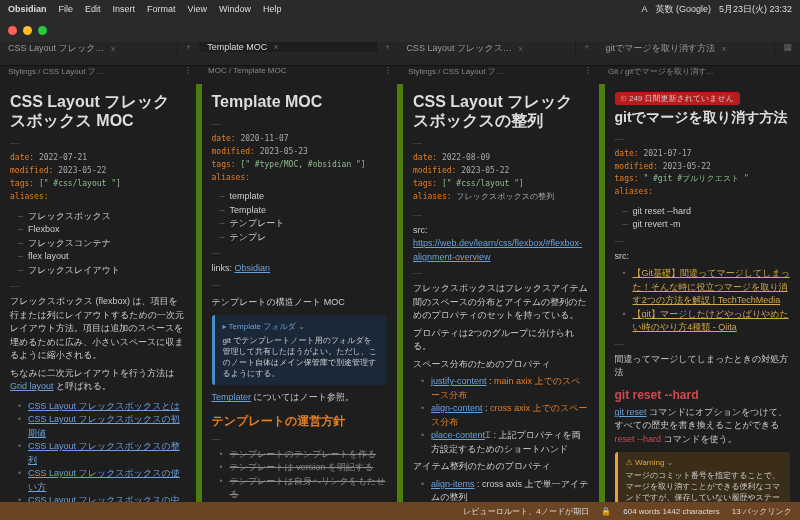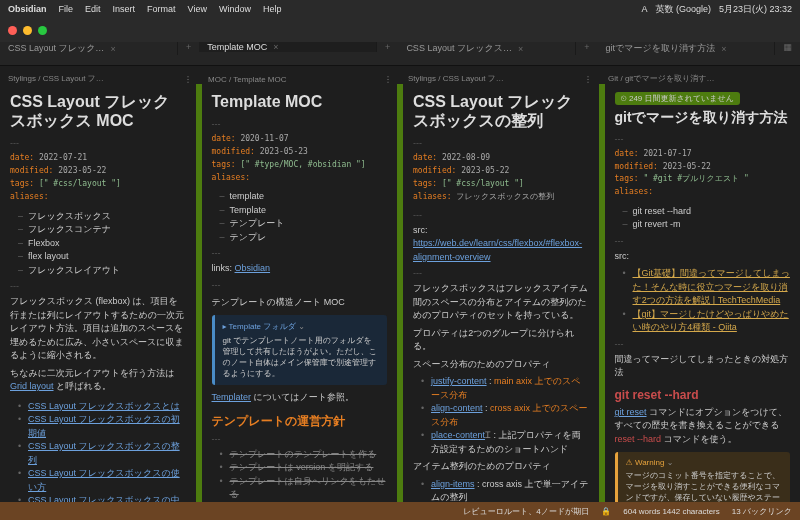--- a/index.html
+++ b/index.html
@@ -7,21 +7,21 @@
 .menubar{height:18px;background:#2a2a2a;display:flex;align-items:center;padding:0 8px;gap:12px;color:#ddd;font-size:9px}
 .menubar .right{margin-left:auto;display:flex;gap:8px;align-items:center}
 .winctrl{height:24px;background:#2a2a2a;display:flex;align-items:center;padding:0 8px;gap:6px}
 .dot{width:9px;height:9px;border-radius:50%}
 .dot.r{background:#ff5f57}.dot.y{background:#febc2e}.dot.g{background:#28c840}
 .tabbar{height:24px;background:#252525;display:flex;align-items:flex-start;border-bottom:1px solid #111}
 .tab{display:flex;align-items:center;padding:0 8px;gap:6px;border-right:1px solid #1a1a1a;color:#999;font-size:9px;min-width:0}
 .tab.active{background:#1e1e1e;color:#ddd}
 .tab .x{color:#666}
 .plus{display:flex;align-items:center;padding:0 8px;color:#666}
-.breadcrumbs{height:18px;display:flex;align-items:flex-end;padding:0 8px;font-size:8px;color:#888;gap:4px}
+.breadcrumbs{height:18px;display:flex;align-items:flex-start;padding:0 8px;font-size:8px;color:#888;gap:4px}
 .panes{display:flex;height:436px}
 .pane{flex:1;overflow:hidden;border-right:6px solid #4d7c0f;padding:8px 10px}
 .pane:last-child{border:none}
 h1{color:#ddd;font-size:16px;font-weight:700;margin-bottom:8px;line-height:1.2}
 h2{color:#e67e22;font-size:12px;font-weight:700;margin:8px 0 4px}
 .fm{font-family:monospace;font-size:8px;line-height:1.6;margin-bottom:6px}
 .fm .k{color:#e67e22}.fm .v{color:#aaa}.fm .s{color:#8fbc8f}
 .hr{color:#555;margin:4px 0}
 p{font-size:9px;line-height:1.5;color:#ccc;margin:4px 0}
 ul{list-style:none;padding-left:8px}
@@ -29,21 +29,21 @@
 li:before{content:"–";position:absolute;left:0;color:#666}
 li.bul:before{content:"•"}
 a{color:#6ca0dc;text-decoration:underline}
 .callout{background:#1a2838;border-left:3px solid #4a8cc7;padding:6px 8px;margin:6px 0;border-radius:3px;font-size:8px}
 .callout .ct{color:#6ca0dc;font-weight:normal;margin-bottom:3px}
 .callout.warn{background:#3a2e1a;border-color:#e6a23c}
 .callout.warn .ct{color:#e6a23c}
 .strike{text-decoration:line-through;color:#888}
 .hl{color:#e67e22}
 .yel{color:#d4a84b;text-decoration:underline}
-.badge{background:#4d7c0f;color:#ccc;padding:1px 6px;border-radius:3px;font-size:8px;margin-bottom:4px;display:inline-block}
+.badge{background:#b91c1c;color:#ccc;padding:1px 6px;border-radius:3px;font-size:8px;margin-bottom:4px;display:inline-block}
 .statusbar{position:absolute;bottom:0;left:0;right:0;height:18px;background:#6b4423;display:flex;align-items:center;justify-content:flex-end;padding:0 8px;gap:12px;font-size:8px;color:#ddd}
 .caret{display:inline-block;color:#888}
 h2.red{color:#c94c4c}
 .tag{color:#c94c4c}
 </style>
 </head>
 <body>
 
 <div class="menubar">
   <span style="font-weight:bold">Obsidian</span>
@@ -114,22 +114,22 @@
   <h1>CSS Layout フレックスボックス MOC</h1>
   <div class="hr">---</div>
   <div class="fm">
     <div><span class="k">date:</span> <span class="v">2022-07-21</span></div>
     <div><span class="k">modified:</span> <span class="v">2023-05-22</span></div>
     <div><span class="k">tags:</span> <span class="s">[" #css/layout "]</span></div>
     <div><span class="k">aliases:</span></div>
   </div>
   <ul>
     <li>フレックスボックス</li>
+    <li>Flexbox</li>
     <li>フレックスコンテナ</li>
-    <li>Flexbox</li>
     <li>flex layout</li>
     <li>フレックスレイアウト</li>
   </ul>
   <div class="hr">---</div>
   <p>フレックスボックス (flexbox) は、項目を行または列にレイアウトするための一次元レイアウト方法。項目は追加のスペースを埋めるために広み、小さいスペースに収まるように縮小される。</p>
   <p><span>ちなみに二次元レイアウトを行う方法は </span><a>Grid layout</a><span> と呼ばれる。</span></p>
   <ul style="margin-top:6px">
     <li class="bul"><a>CSS Layout フレックスボックスとは</a></li>
     <li class="bul"><a>CSS Layout フレックスボックスの初期値</a></li>
     <li class="bul"><a>CSS Layout フレックスボックスの整列</a></li>

